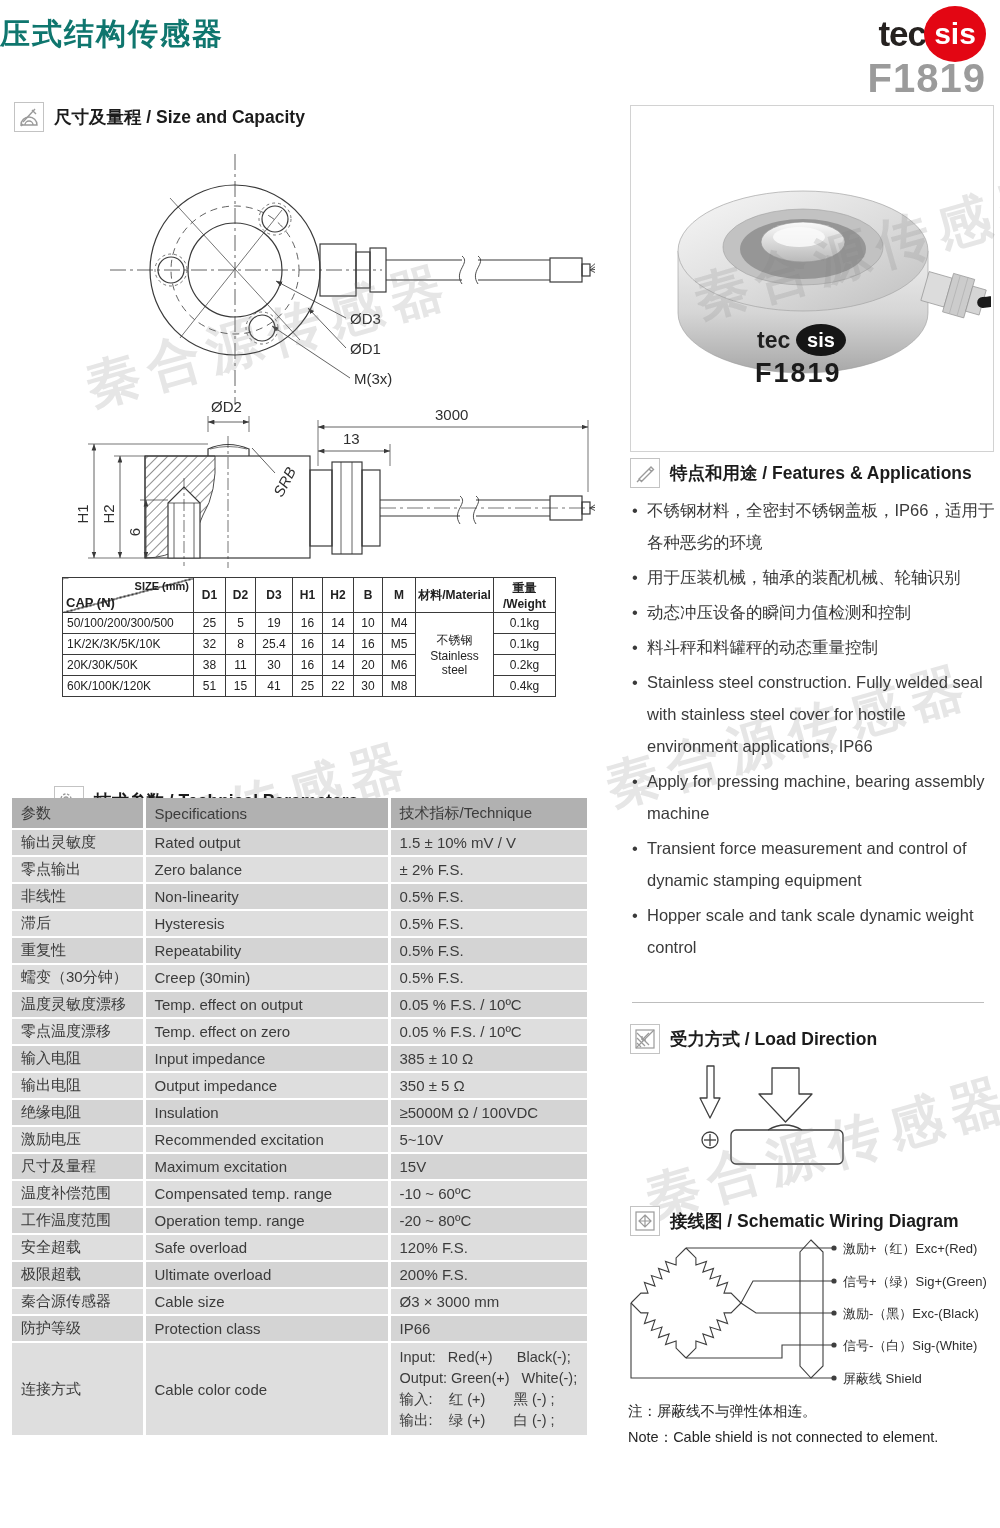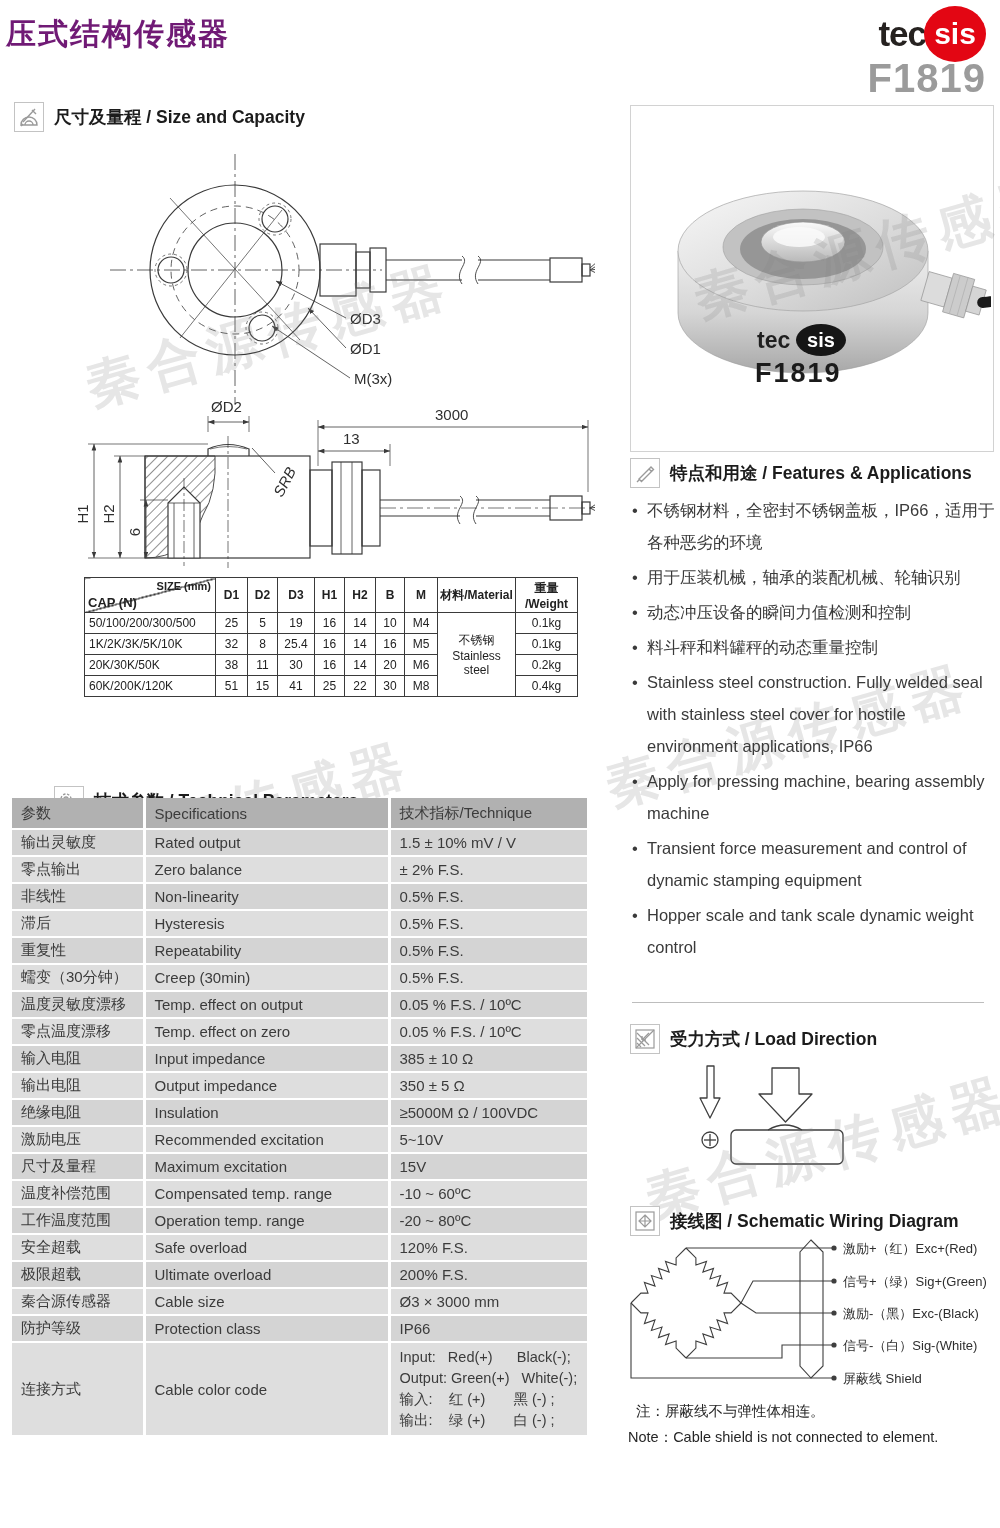--- a/index.html
+++ b/index.html
@@ -1,35 +1,35 @@
 <!DOCTYPE html>
 <html><head>
 <meta charset="utf-8">
 <style>
   html,body{margin:0;padding:0;background:#fff;}
   .page{position:relative;width:1000px;height:1528px;background:#fff;overflow:hidden;
         font-family:"Liberation Sans","DejaVu Sans",sans-serif;color:#333;}
   .wm{position:absolute;font-size:54px;font-weight:bold;letter-spacing:9px;white-space:nowrap;
       color:rgba(130,130,130,0.20);transform:rotate(-16deg);pointer-events:none;z-index:5;}
   
-  .title{position:absolute;left:6px;top:14px;font-size:30px;font-weight:bold;color:#701a75;letter-spacing:2px;}
+  .title{position:absolute;left:0;top:14px;font-size:30px;font-weight:bold;color:#0f766e;letter-spacing:2px;}
   .logo{position:absolute;right:14px;top:6px;display:flex;align-items:center;}
   .logo .tec{font-size:35px;font-weight:bold;color:#262220;letter-spacing:-1px;}
   .logo .sis{display:inline-flex;align-items:center;justify-content:center;width:62px;height:56px;
              border-radius:50%;color:#fff;font-size:30px;font-weight:bold;margin-left:-2px;}
   .model{position:absolute;right:14px;top:56px;font-size:40px;font-weight:600;color:#9b9b9b;letter-spacing:1px;}
   
   .sec{position:absolute;display:flex;align-items:center;gap:10px;z-index:6;}
   .sec .ic{width:28px;height:28px;border:1px solid #c3c3c3;display:flex;align-items:center;justify-content:center;background:#fff;}
   .sec .t{font-size:17.5px;font-weight:bold;color:#1c1c1c;}
   
   .drw{position:absolute;left:10px;top:148px;}
   
   table.size{position:absolute;left:62px;top:577px;border-collapse:collapse;font-size:12px;color:#222;
-             table-layout:fixed;z-index:6;background:#fff;margin-left:22px;}
+             table-layout:fixed;z-index:6;background:#fff;}
   table.size th,table.size td{border:1px solid #3a3a3a;text-align:center;padding:0 2px;height:20px;}
   table.size th{font-weight:bold;height:34px;font-size:12px;}
   table.size td.cap{text-align:left;padding-left:4px;}
   .diagc{position:relative;width:126px;padding:0;
      background:linear-gradient(to bottom right,transparent calc(50% - 0.7px),#3a3a3a calc(50% - 0.7px),#3a3a3a calc(50% + 0.7px),transparent calc(50% + 0.7px));}
   .diagc .tr{position:absolute;top:2px;right:4px;font-size:11px;}
   .diagc .bl{position:absolute;bottom:2px;left:3px;font-size:13px;}
   
   table.tech{position:absolute;left:12px;top:798px;border-collapse:collapse;table-layout:fixed;
              font-size:15px;color:#3b3b3b;z-index:6;}
@@ -251,21 +251,21 @@
           <td>38</td>
           <td>11</td>
           <td>30</td>
           <td>16</td>
           <td>14</td>
           <td>20</td>
           <td>M6</td>
           <td>0.2kg</td>
         </tr>
         <tr>
-          <td class="cap">60K/200K/120K</td>
+          <td class="cap">60K/100K/120K</td>
           <td>51</td>
           <td>15</td>
           <td>41</td>
           <td>25</td>
           <td>22</td>
           <td>30</td>
           <td>M8</td>
           <td>0.4kg</td>
         </tr>
       </tbody>
@@ -526,16 +526,16 @@
     </g>
     <g fill="#2e2e2e" font-size="13">
       <text x="221" y="17">激励+（红）Exc+(Red)</text>
       <text x="221" y="50">信号+（绿）Sig+(Green)</text>
       <text x="221" y="82">激励-（黑）Exc-(Black)</text>
       <text x="221" y="114">信号-（白）Sig-(White)</text>
       <text x="221" y="147">屏蔽线  Shield</text>
     </g>
   </svg>
 
-  <div class="note" style="top:1402px;margin-left:8px;">注：屏蔽线不与弹性体相连。</div>
+  <div class="note" style="top:1402px;">注：屏蔽线不与弹性体相连。</div>
   <div class="note" style="top:1428px;">Note：Cable shield is not connected to element.</div>
 
 </div>
 
 </body></html>

